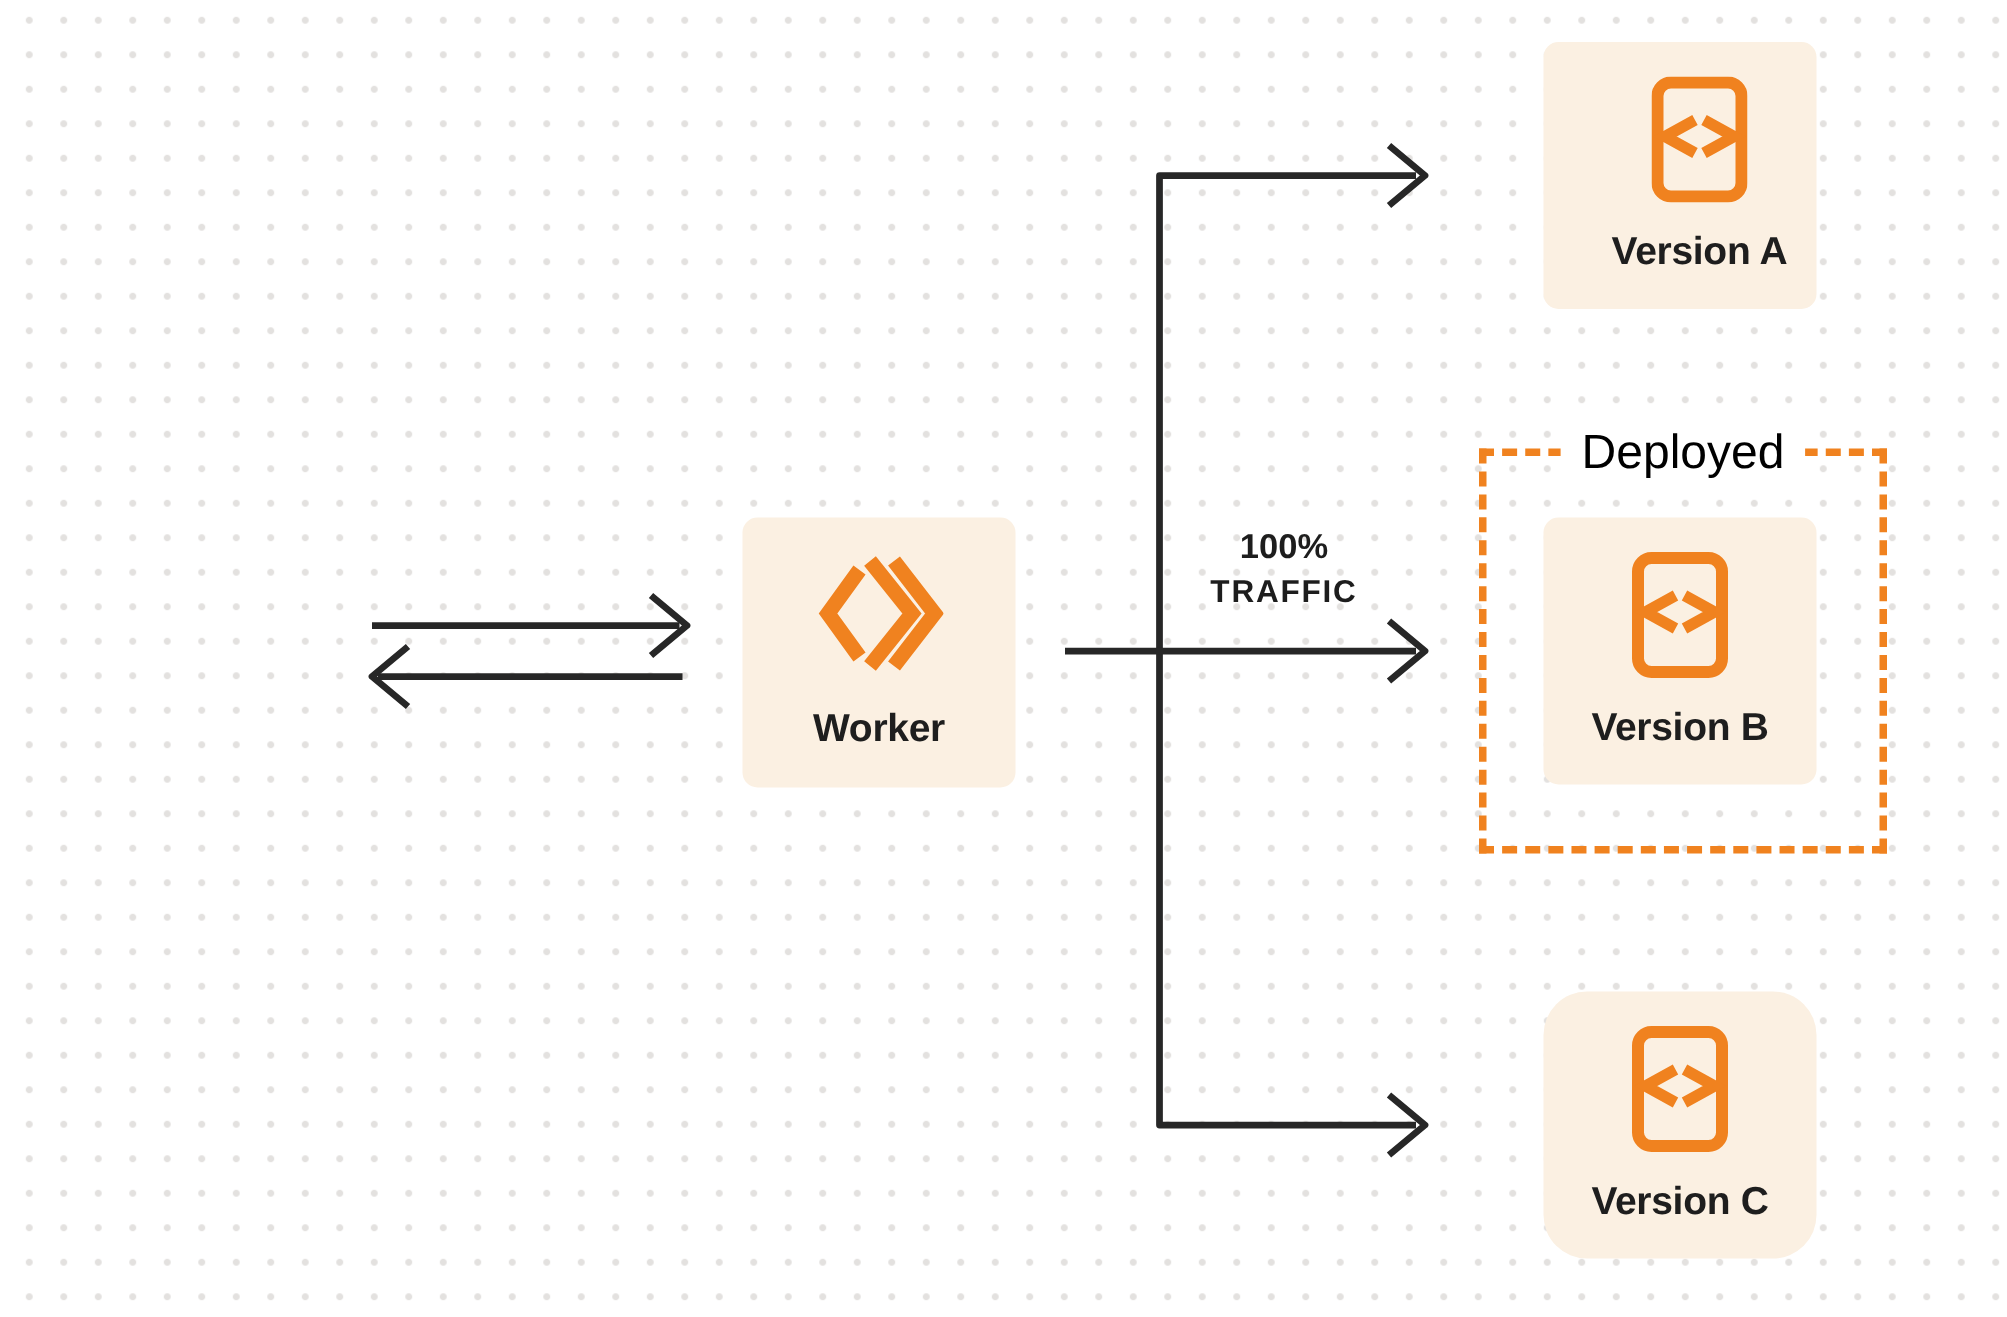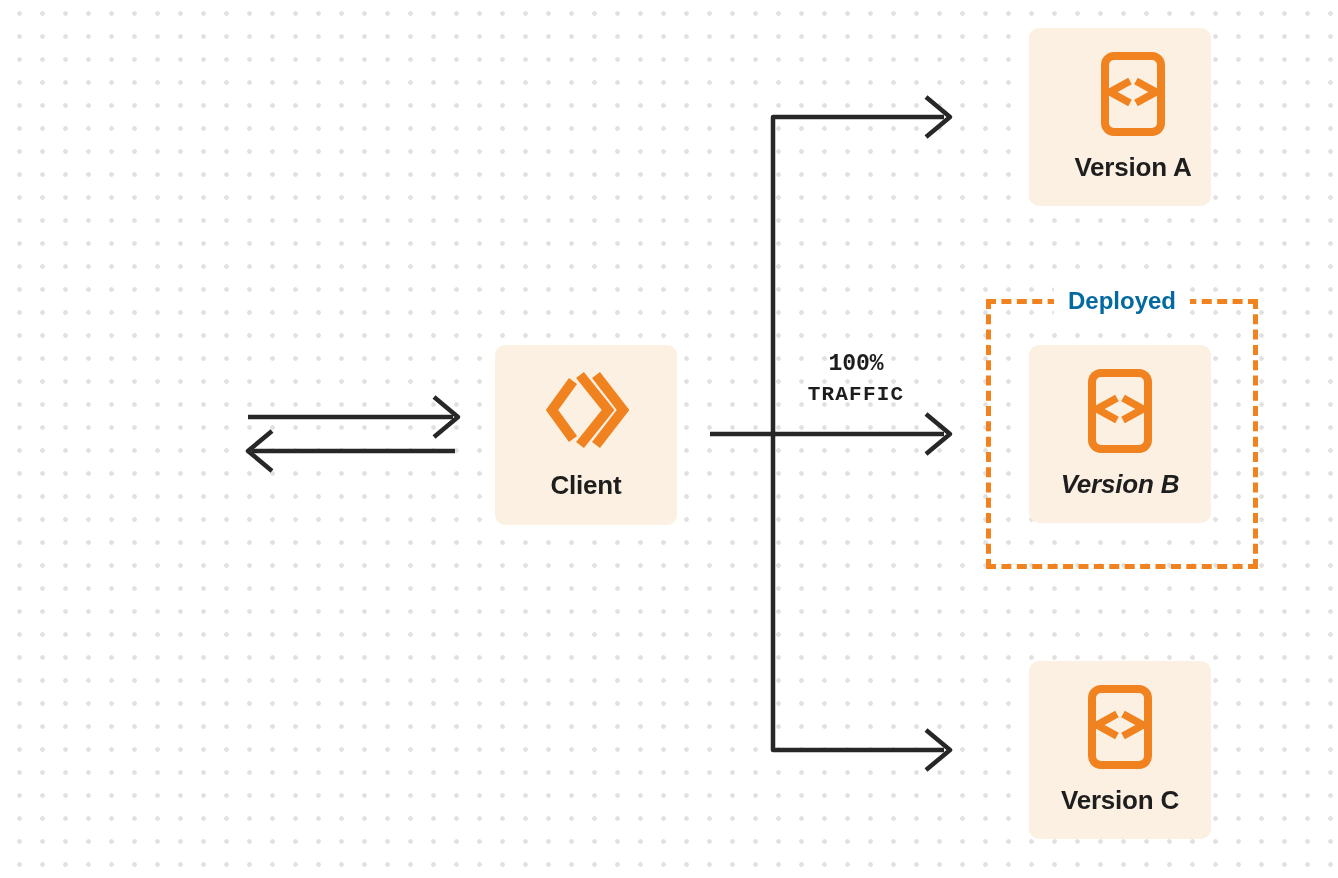--- a/index.html
+++ b/index.html
@@ -43,51 +43,50 @@
   }
   .worker-node .icon { margin-bottom: 16px; }
 
   .version-node {
     width: 182px; height: 178px;
     background: #fbf0e2;
     left: 1029px;
   }
   .version-node .icon { margin-bottom: 12px; }
   .version-a { top: 28px; padding-left: 26px; }
-  .version-b { top: 345px; font-style: italic; }
-  .version-c { top: 661px; }
+  .version-b { top: 345px; }
+  .version-c { top: 661px; border-radius: 29px; }
 
   .deployed-group {
     position: absolute;
     left: 986px; top: 299px;
     width: 272px; height: 270px;
     border: 5px dashed #f0821f;
     box-sizing: border-box;
   }
   .deployed-label {
     position: absolute;
     top: -18px;
     left: 50%;
     transform: translateX(-50%);
     background: #ffffff;
     padding: 0 14px;
-    color: #0369a1;
-    font-weight: 700;
-    font-size: 24px;
+    color: #000000;
+    font-weight: 400;
+    font-size: 32px;
     line-height: 30px;
     white-space: nowrap;
   }
 
   .traffic-label {
     position: absolute;
     left: 773px; top: 351px;
     width: 166px;
     text-align: center;
     color: #1d1d1d;
-    font-family: Liberation Mono, monospace;
   }
   .traffic-label .pct {
     display: block;
     font-weight: 700;
     font-size: 23px;
     line-height: 26px;
     margin-bottom: 7px;
   }
   .traffic-label .word {
     display: block;
@@ -141,21 +140,21 @@
   <div class="node worker-node">
     <span class="icon">
       <svg width="86" height="80" viewBox="0 0 86 80" fill="none">
         <g stroke="#f0821f" stroke-width="10" stroke-linejoin="miter">
           <polyline points="30,11 9,40 30,69"></polyline>
           <polyline points="37,5 65,40 37,75"></polyline>
           <polyline points="53,5 80,40 53,75"></polyline>
         </g>
       </svg>
     </span>
-    <span class="label">Client</span>
+    <span class="label">Worker</span>
   </div>
 
   <div class="traffic-label">
     <span class="pct">100%</span>
     <span class="word">TRAFFIC</span>
   </div>
 
   <div class="deployed-group">
     <span class="deployed-label">Deployed</span>
   </div>

